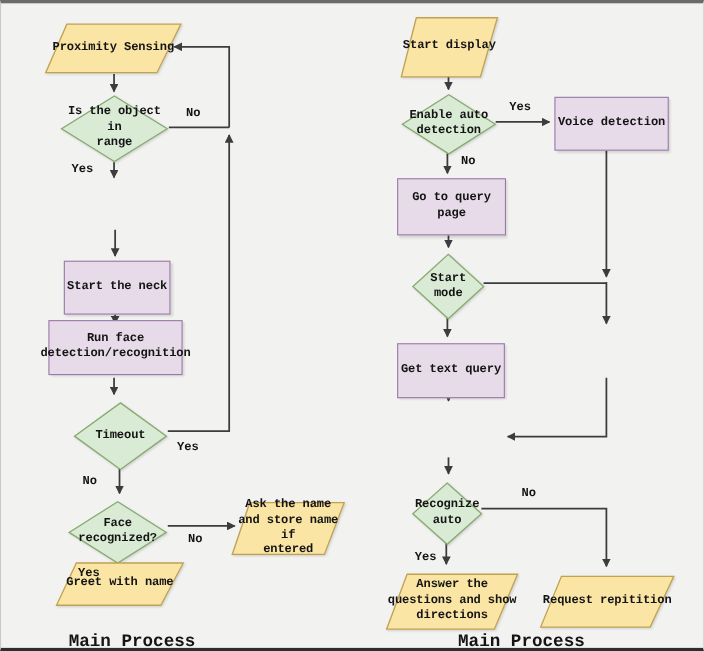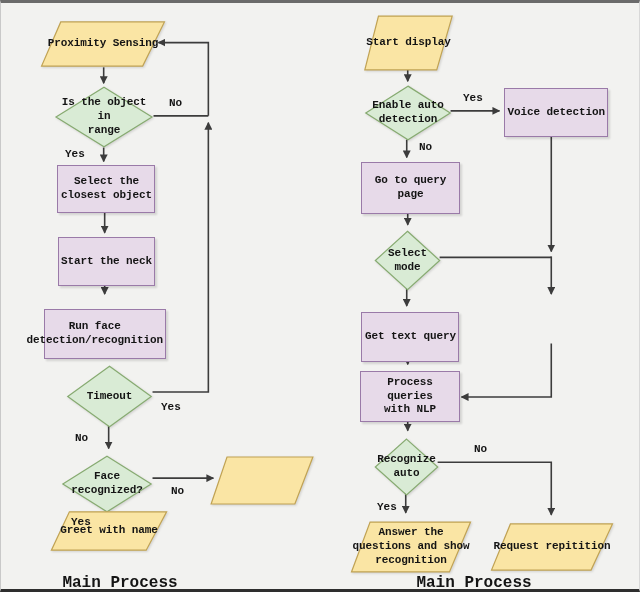--- a/index.html
+++ b/index.html
@@ -27,21 +27,20 @@
     font-weight:700;font-size:11px;line-height:1.25;
     letter-spacing:-0.1px;
     color:var(--c-text,#141414);
     white-space:pre-line;
     padding:0 2px;
   }
   .node.rect{
     background:var(--c-process-fill,#e7dae9);
     border:1px solid var(--c-process-border,#9a7aa8);
     box-shadow:2px 2px 2px rgba(0,0,0,0.13);
-    justify-content:flex-end;
   }
   svg.shape{
     position:absolute;left:0;top:0;width:100%;height:100%;
     overflow:visible;
     filter:drop-shadow(1.5px 1.5px 1px rgba(0,0,0,0.14));
   }
   .diamond svg.shape polygon{
     fill:var(--c-decision-fill,#d9ebd5);
     stroke:var(--c-decision-border,#86aa70);
     stroke-width:1.2;vector-effect:non-scaling-stroke;
@@ -111,30 +110,26 @@
   </div>
 
   <div class="node diamond" style="left:53px;top:83px;width:100px;height:62px">
     <svg class="shape" viewBox="0 0 100 100" preserveAspectRatio="none">
         <polygon points="50,2 98,50 50,98 2,50"></polygon>
       </svg>
     <div class="label">Is the object in
 range</div>
   </div>
 
-  <div class="node rect" style="left:56px;top:162px;width:96px;height:46px">
-    <div class="label">Select the
-closest object</div>
-  </div>
 
   <div class="node rect" style="left:57px;top:234px;width:95px;height:47px">
     <div class="label">Start the neck</div>
   </div>
 
-  <div class="node rect" style="left:43px;top:306px;width:120px;height:48px">
+  <div class="node rect" style="left:43px;top:288px;width:120px;height:48px">
     <div class="label">Run face
 detection/recognition</div>
   </div>
 
   <div class="node diamond" style="left:65px;top:362px;width:87px;height:63px">
     <svg class="shape" viewBox="0 0 100 100" preserveAspectRatio="none">
         <polygon points="50,2 98,50 50,98 2,50"></polygon>
       </svg>
     <div class="label">Timeout</div>
   </div>
@@ -144,20 +139,23 @@
         <polygon points="50,2 98,50 50,98 2,50"></polygon>
       </svg>
     <div class="label">Face
 recognized?</div>
   </div>
 
   <div class="node para" style="left:208px;top:453px;width:106px;height:49px">
     <svg class="shape" viewBox="0 0 100 100" preserveAspectRatio="none">
         <polygon points="17,2 98,2 81,98 2,98"></polygon>
       </svg>
+    <div class="label">Ask the name
+and store name if
+entered</div>
   </div>
 
   <div class="node para" style="left:48px;top:508px;width:120px;height:40px">
     <svg class="shape" viewBox="0 0 100 100" preserveAspectRatio="none">
         <polygon points="17,2 98,2 81,98 2,98"></polygon>
       </svg>
     <div class="label">Greet with name</div>
   </div>
 
   <div class="edge-label" style="left:168px;top:94px;width:28px">No</div>
@@ -189,49 +187,45 @@
   </div>
 
   <div class="node rect" style="left:360px;top:159px;width:97px;height:50px">
     <div class="label">Go to query page</div>
   </div>
 
   <div class="node diamond" style="left:373px;top:227px;width:67px;height:61px">
     <svg class="shape" viewBox="0 0 100 100" preserveAspectRatio="none">
         <polygon points="50,2 98,50 50,98 2,50"></polygon>
       </svg>
-    <div class="label">Select
+    <div class="label">Start
 mode</div>
   </div>
 
   <div class="node rect" style="left:360px;top:309px;width:96px;height:48px">
     <div class="label">Get text query</div>
   </div>
 
 
-  <div class="node rect" style="left:359px;top:368px;width:98px;height:49px">
-    <div class="label">Process queries
-with NLP</div>
-  </div>
 
   <div class="node diamond" style="left:373px;top:435px;width:65px;height:58px">
     <svg class="shape" viewBox="0 0 100 100" preserveAspectRatio="none">
         <polygon points="50,2 98,50 50,98 2,50"></polygon>
       </svg>
     <div class="label">Recognize
 auto</div>
   </div>
 
   <div class="node para" style="left:348px;top:518px;width:124px;height:52px">
     <svg class="shape" viewBox="0 0 100 100" preserveAspectRatio="none">
         <polygon points="17,2 98,2 81,98 2,98"></polygon>
       </svg>
     <div class="label">Answer the
 questions and show
-recognition</div>
+directions</div>
   </div>
 
   <div class="node para" style="left:488px;top:520px;width:126px;height:48px">
     <svg class="shape" viewBox="0 0 100 100" preserveAspectRatio="none">
         <polygon points="17,2 98,2 81,98 2,98"></polygon>
       </svg>
     <div class="label">Request repitition</div>
   </div>
 
   <div class="edge-label" style="left:462px;top:89px;width:34px">Yes</div>

